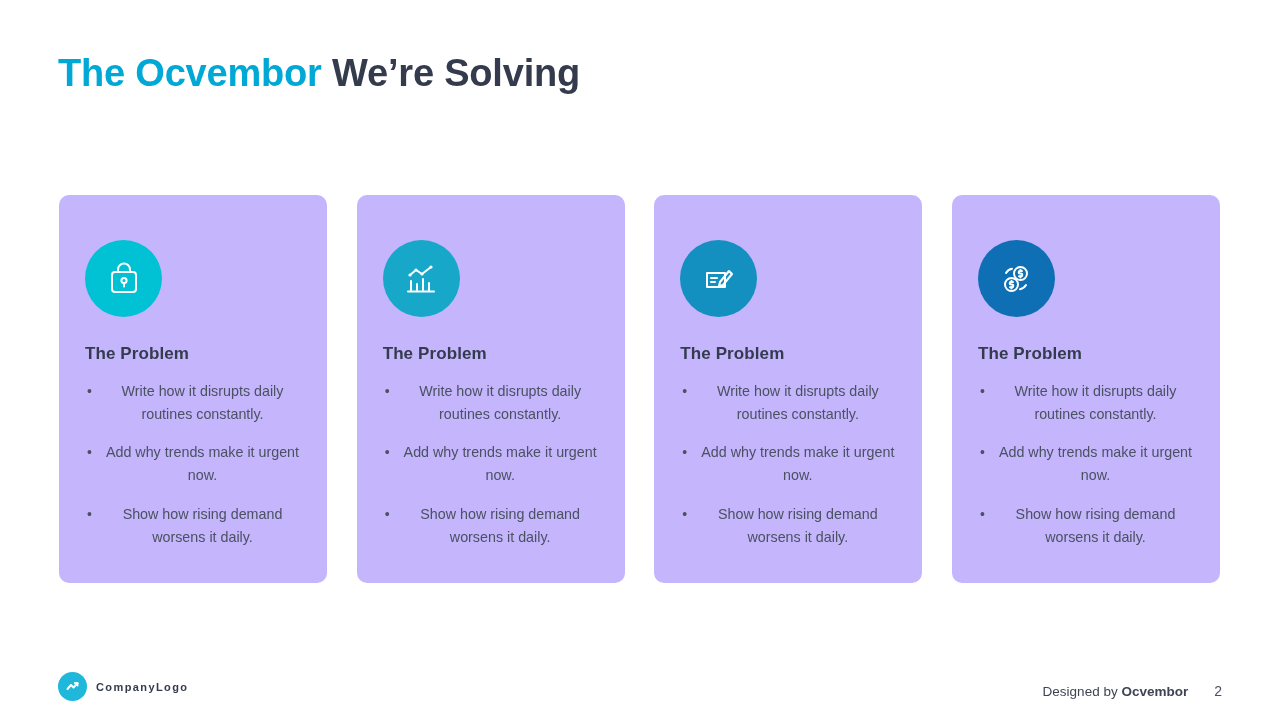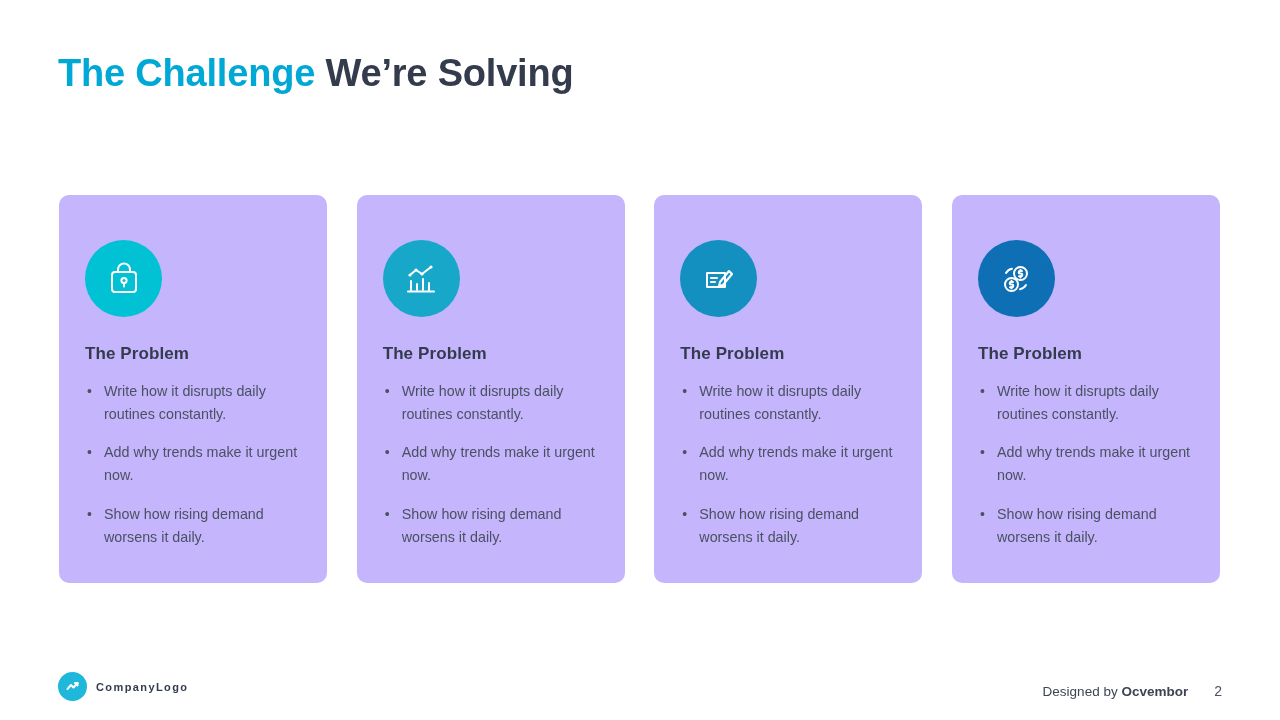--- a/index.html
+++ b/index.html
@@ -77,20 +77,21 @@
     font-size: 17px;
     font-weight: bold;
     color: #333b4d;
     letter-spacing: 0.1px;
   }
 
   .bullets {
     margin: 16px 0 0 0;
     padding: 0;
     list-style: none;
+    text-align: center;
   }
   .bullets li {
     position: relative;
     padding-left: 19px;
     margin-bottom: 15px;
     font-size: 14.3px;
     line-height: 1.62;
     color: #4a5160;
   }
   .bullets li::before {
@@ -146,21 +147,21 @@
     font-size: 14px;
     color: #4a5160;
   }
 </style>
 </head>
 <body>
 
 <div class="slide">
 
   <div class="title-block">
-    <span class="title-accent">The Challenge</span>
+    <span class="title-accent">The Ocvembor</span>
     <span class="title-rest">We’re Solving</span>
   </div>
 
   <div class="cards">
 
     <div class="card">
       <div class="icon-circle" style="background:#00c2d4;">
         <svg width="38" height="38" viewBox="0 0 38 38" fill="none" stroke="#ffffff" stroke-width="2" stroke-linecap="round" stroke-linejoin="round">
           <rect x="7" y="12" width="24" height="20" rx="3"></rect>
           <path d="M13 12 V9.5 A6 6 0 0 1 25 9.5 V12"></path>

